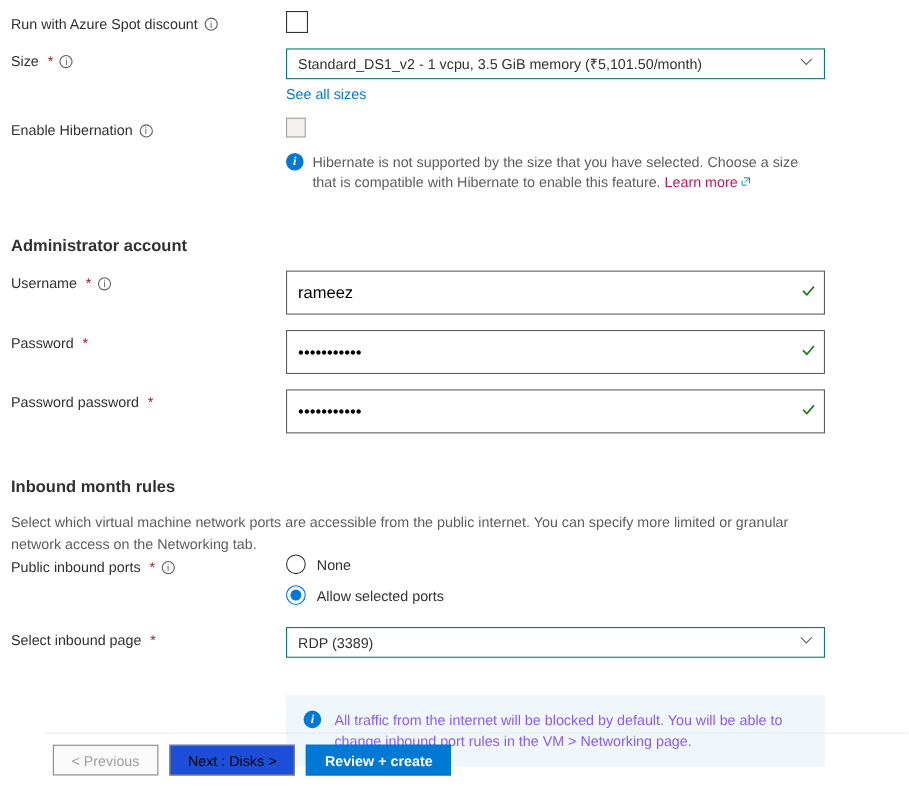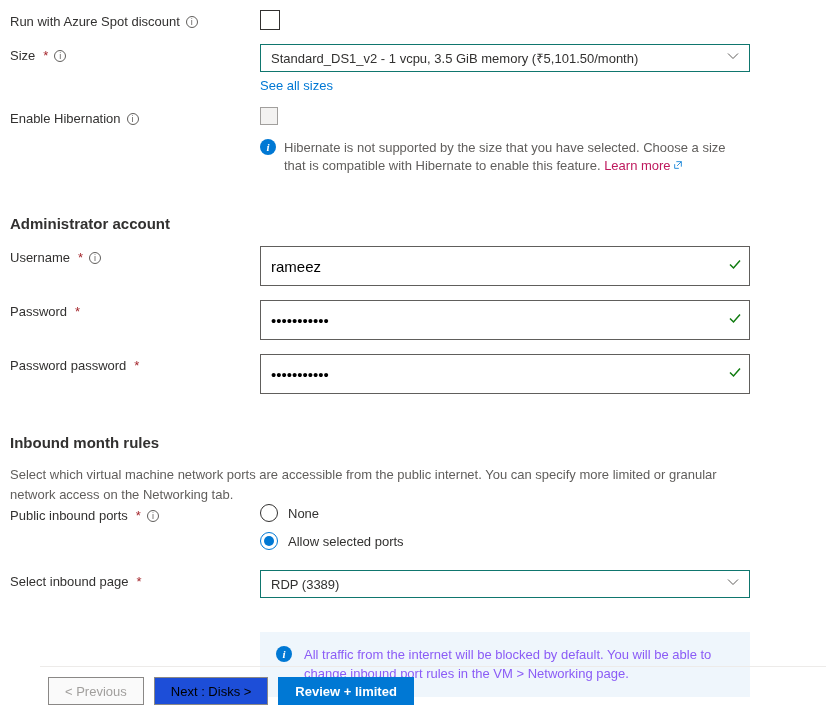--- a/index.html
+++ b/index.html
@@ -327,14 +327,14 @@
         <div class="msg-text">All traffic from the internet will be blocked by default. You will be able to change inbound port rules in the VM &gt; Networking page.</div>
       </div>
     </div>
   </div>
 
 </div>
 
 <div class="btn-bar">
   <button class="btn disabled">&lt; Previous</button>
   <button class="btn">Next : Disks &gt;</button>
-  <button class="btn primary">Review + limited</button>
+  <button class="btn primary">Review + create</button>
 </div>
 
 </body></html>

